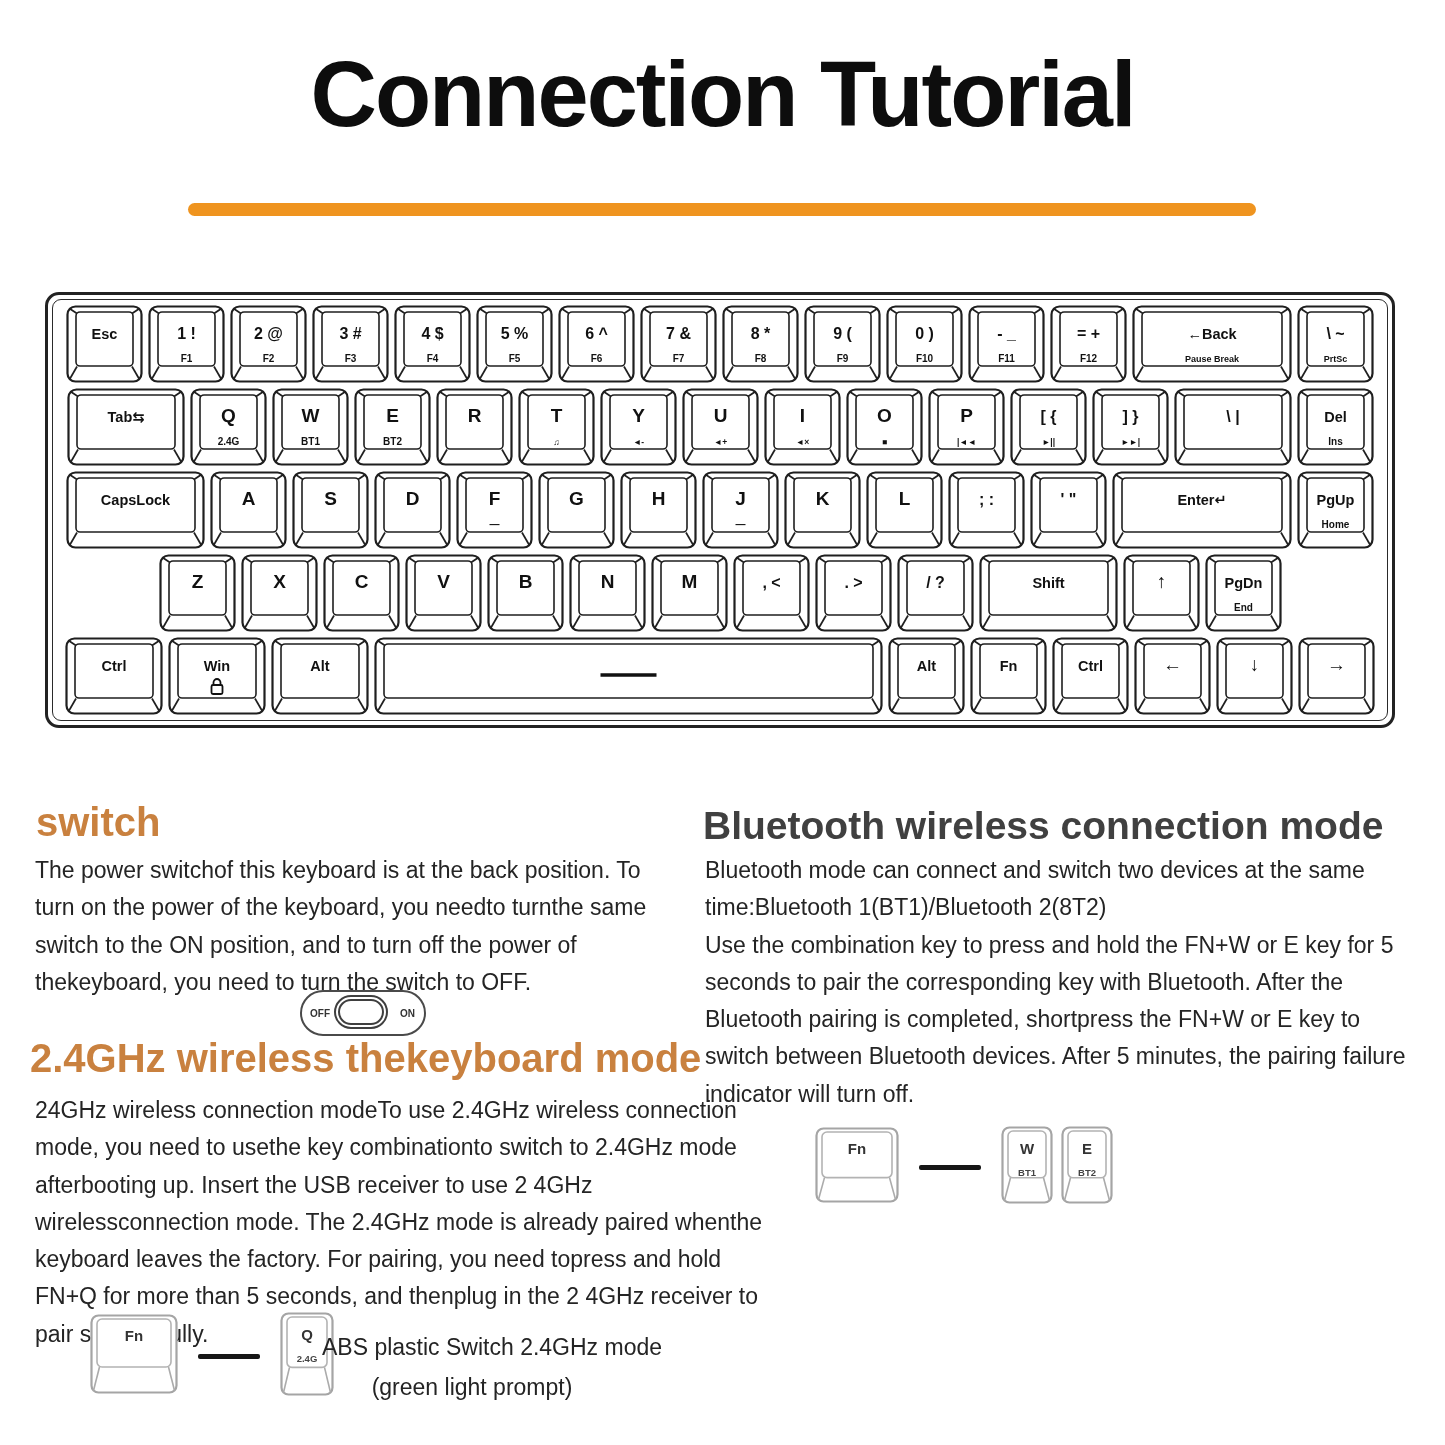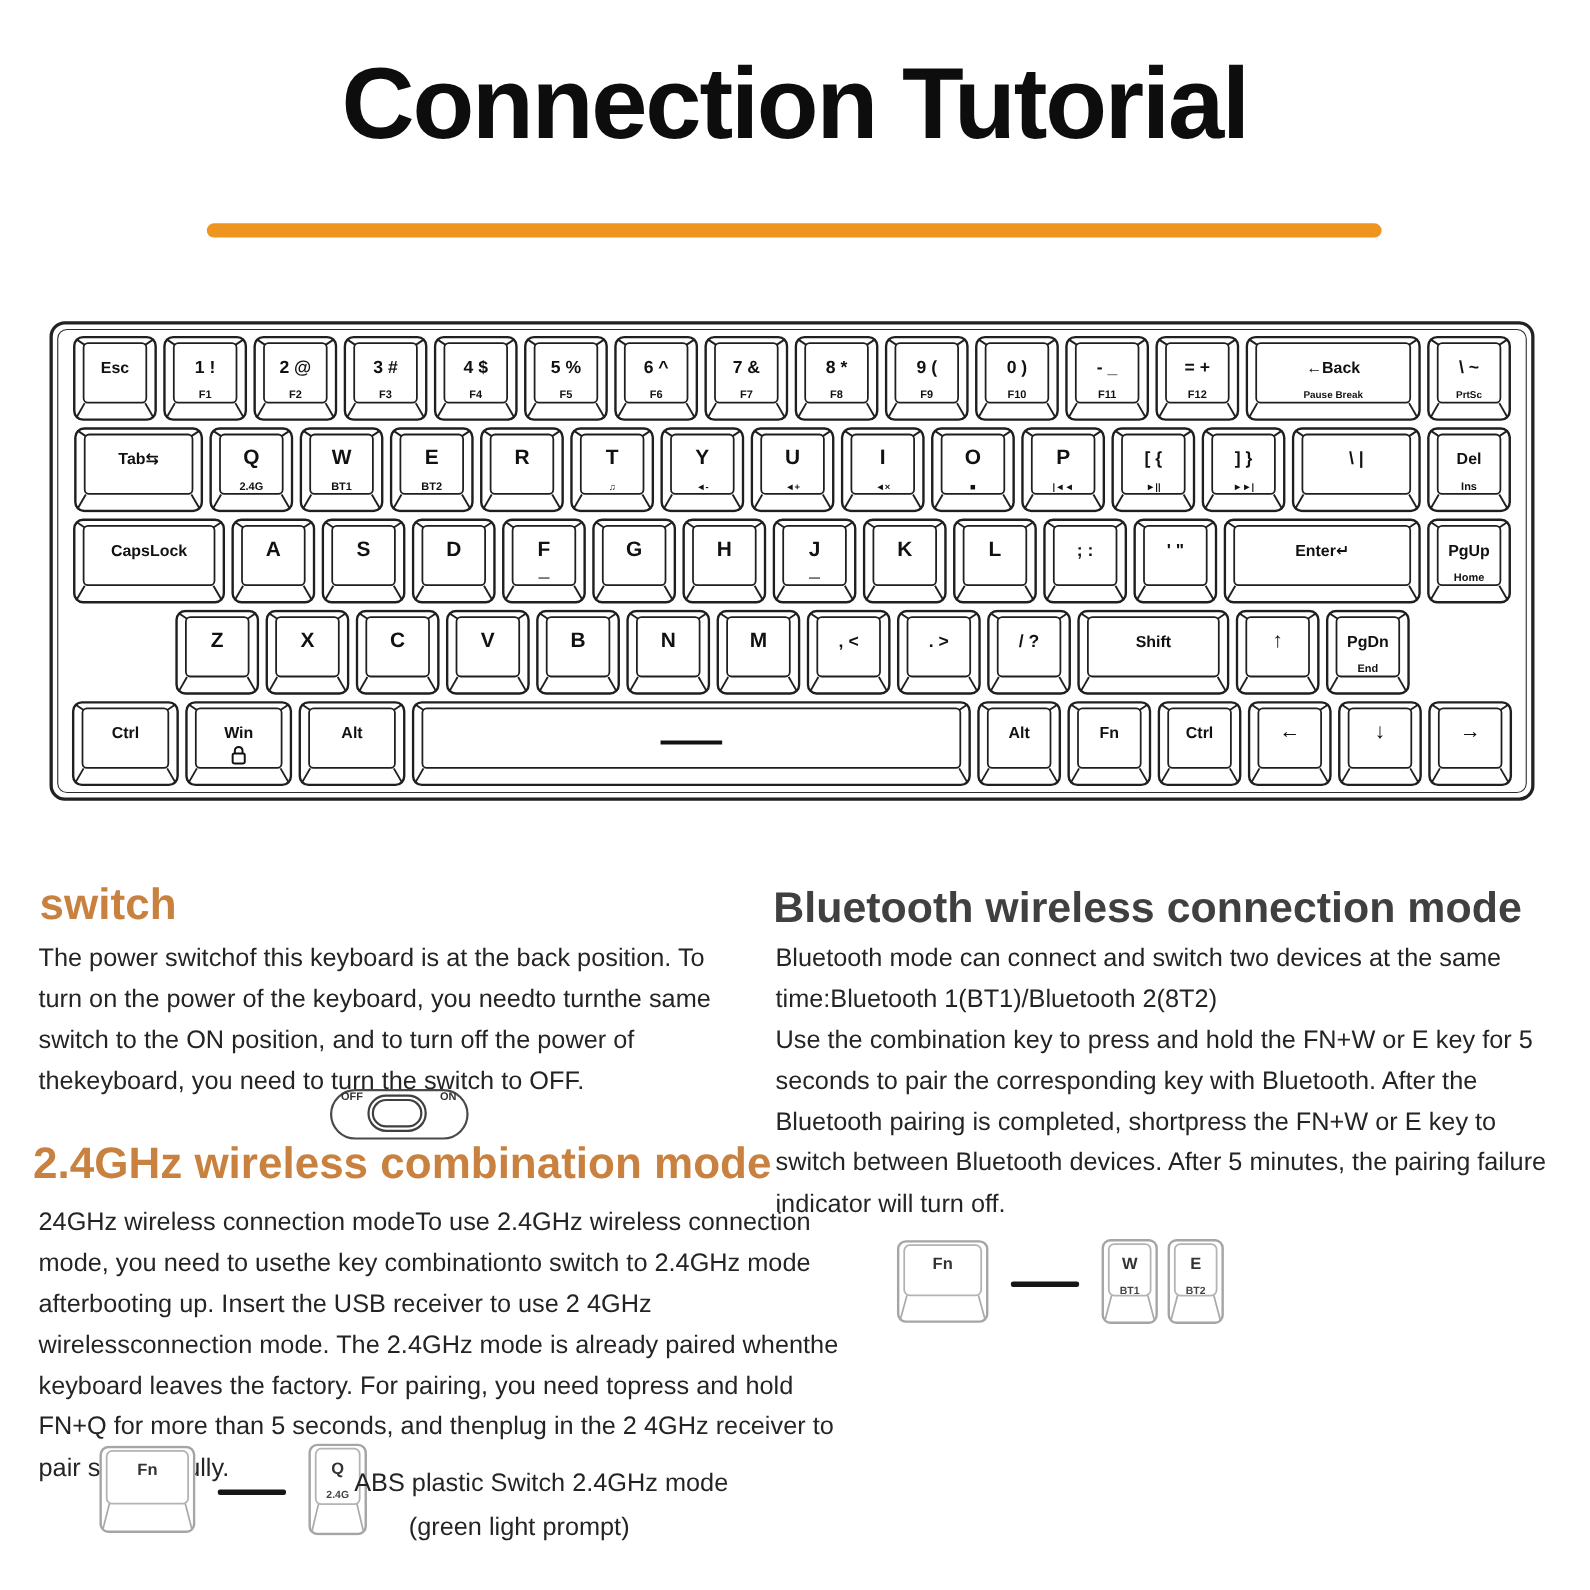--- a/index.html
+++ b/index.html
@@ -21,21 +21,21 @@
   .ki{fill:#fff;stroke:#1f1f1f;stroke-width:1.6;}
   .kd{stroke:#1f1f1f;stroke-width:1.7;}
   .km{fill:#111;font-weight:700;text-anchor:middle;font-family:"Liberation Sans","DejaVu Sans",sans-serif;}
   .ks{fill:#111;font-weight:700;text-anchor:middle;font-family:"Liberation Sans","DejaVu Sans",sans-serif;}
   
   .h2{position:absolute;font-size:40px;font-weight:700;}
   .body-text{position:absolute;font-size:23px;line-height:1.62;color:#242424;}
   .pre{white-space:pre-line;}
   
   .toggle{position:absolute;left:300px;top:990px;width:126px;height:46px;border:2.5px solid #4a4a4a;
-          border-radius:24px;background:#fff;box-sizing:border-box;display:flex;align-items:flex-start;}
+          border-radius:24px;background:#fff;box-sizing:border-box;display:flex;align-items:center;}
   .toggle .lab{font-size:10px;font-weight:700;color:#333;}
   .toggle .off{margin-left:8px;}
   .toggle .on{margin-left:auto;margin-right:9px;}
   .knob{position:absolute;left:32px;top:3px;width:54px;height:34px;border:2.5px solid #3f3f3f;
         border-radius:17px;box-sizing:border-box;background:#fff;}
   .knob .in{position:absolute;inset:2px;border:2px solid #3f3f3f;border-radius:13px;}
   
   .diag-row{position:absolute;display:flex;align-items:center;}
   .dash{width:62px;height:5px;background:#161616;border-radius:2px;margin:0 20px;}
   .do{fill:#fff;stroke:#a5a5a5;stroke-width:2.2;}
@@ -842,21 +842,21 @@
   <div class="body-text" style="left:35px;top:852px;width:635px;">The power switchof this keyboard is at the back position. To turn on the power of the keyboard, you needto turnthe same switch to the ON position, and to turn off the power of thekeyboard, you need to turn the switch to OFF.</div>
 
   <div class="toggle">
     <span class="lab off">OFF</span>
     <div class="knob">
         <div class="in"></div>
       </div>
     <span class="lab on">ON</span>
   </div>
 
-  <div class="h2" style="left: 30px; top: 1036px; color: rgb(201, 129, 63);">2.4GHz  wireless combination mode</div>
+  <div class="h2" style="left: 30px; top: 1036px; color: rgb(201, 129, 63);">2.4GHz  wireless thekeyboard mode</div>
   <div class="body-text" style="left:35px;top:1092px;width:738px;">24GHz wireless connection modeTo use 2.4GHz wireless connection mode, you need to usethe key combinationto switch to 2.4GHz mode afterbooting up. Insert the USB receiver to use 2 4GHz wirelessconnection mode. The 2.4GHz mode is already paired whenthe keyboard leaves the factory. For pairing, you need topress and hold FN+Q for more than 5 seconds, and thenplug in the 2 4GHz receiver to pair successfully.</div>
 
   <div class="diag-row" style="left:90px;top:1312px;" id="fnq-row">
       <div><svg width="88" height="80" viewBox="0 0 88 80">
           <rect x="1.5" y="1.5" width="85" height="77" rx="7" class="do"></rect>
           <rect x="7" y="5" width="74" height="48" rx="5" class="di"></rect>
           <line x1="3.5" y1="76.5" x2="9.5" y2="53" class="dd"></line>
           <line x1="84.5" y1="76.5" x2="78.5" y2="53" class="dd"></line>
           <text x="44" y="27" class="dm" font-size="15">Fn</text>
         </svg></div>

